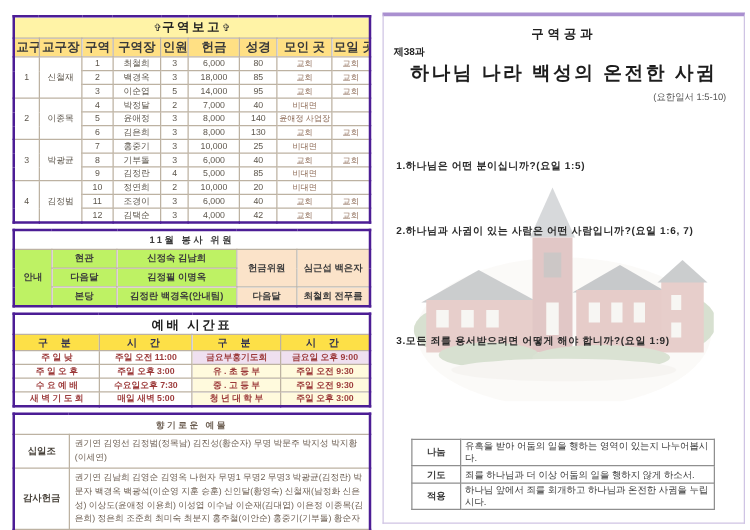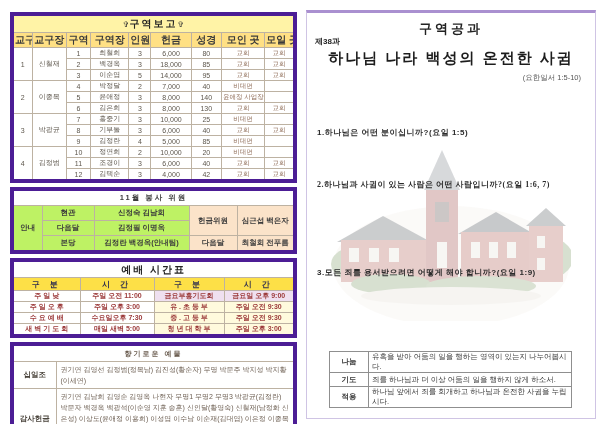--- a/index.html
+++ b/index.html
@@ -6,21 +6,21 @@
   body {
     width:600px; height:424px; background:#ffffff;
     font-family:"Liberation Sans","DejaVu Sans",sans-serif;
     color:#333; overflow:hidden; position:relative;
   }
   .sheet { position:absolute; left:0; top:0; width:600px; height:424px; background:#fff; }
 
   
   .pageL { position:absolute; left:10px; top:12px; width:287px; }
   table.t { border-collapse:collapse; width:287px; table-layout:fixed;
-            border:4px solid #4c1d95; margin-bottom:4px;padding-left:24px; }
+            border:2px solid #4c1d95; margin-bottom:4px;padding-left:24px; }
   table.t td, table.t th { border:1px solid #bdb2a2; overflow:hidden;
             white-space:nowrap; padding:0 1px; text-align:center; }
   .ttl { background:#fff3a6; font-weight:bold; font-size:10px; height:16px;
          letter-spacing:2px; color:#222; }
   .ttl-white { background:#ffffff; font-weight:bold; font-size:10px; height:15px;
          letter-spacing:2px; color:#222; border-bottom:1px solid #bdb2a2; }
   .cross { font-size:8px; letter-spacing:0; font-weight:bold; color:#333; }
   .rep-h th { background:#ffe084; font-size:10px; height:13px; color:#3a3a3a; }
   .rep-b td { font-size:7px; height:9.5px; color:#5d564c; }
   .rep-b td.place { color:#8d6a55; font-size:6.5px; }
@@ -35,27 +35,27 @@
   .cream { background:#fffadd; }
   
   .off td { font-size:7px; color:#6b5d50;margin-top:47px; }
   .off td.lab { font-weight:bold; font-size:7.5px; color:#4a443c; }
   .off td.names { text-align:left; white-space:normal; line-height:11px; padding:2px 4px; }
 
   
   .pageR { position:absolute; left:306px; top:10px; width:288px; height:405px;
            border:1px solid #cfc4e4; border-top:3px solid #aa90d0; background:#fff; }
   .r-title { position:absolute; top:7px; left:0; width:100%; text-align:center;
-             font-weight:bold; font-size:13px; letter-spacing:3px; color:#222; }
+             font-weight:bold; font-size:10px; letter-spacing:3px; color:#222; }
   .r-lesson-no { position:absolute; top:23px; left:8px; font-weight:bold; font-size:8px; color:#222; }
   .r-main-title { position:absolute; top:36px; left:0; width:100%; text-align:center;
              font-weight:bold; font-size:15px; letter-spacing:2px; color:#1d1d1d; }
   .r-scripture { position:absolute; top:60px; right:14px; font-size:7.5px; color:#555; }
   .q { position:absolute; left:10px; font-weight:bold; font-size:8px; color:#2b2b2b; letter-spacing:0.5px; }
-  .q1 { top:76px;margin-top:38px; } .q2 { top:166px;font-family:Liberation Serif, serif; } .q3 { top:254px; }
+  .q1 { top:76px;margin-top:38px; } .q2 { top:166px; } .q3 { top:254px; }
   .church { position:absolute; left:24px; top:128px; width:240px; height:180px; opacity:0.30; }
   table.resp { position:absolute; top:338px; left:22px; width:243px;
                border-collapse:collapse; }
   table.resp td { border:1px solid #8f8f8f; font-size:7.5px; height:13px;
                   color:#3a3a3a; padding:0 3px; }
   table.resp td.lab { width:32px; text-align:center; font-weight:bold; }
   .r-closing { position:absolute; top:388px; left:0; width:100%; text-align:center;
                font-weight:bold; font-size:8.5px; color:#222; letter-spacing:1px;margin-top:23px; }
 </style>
 </head>

